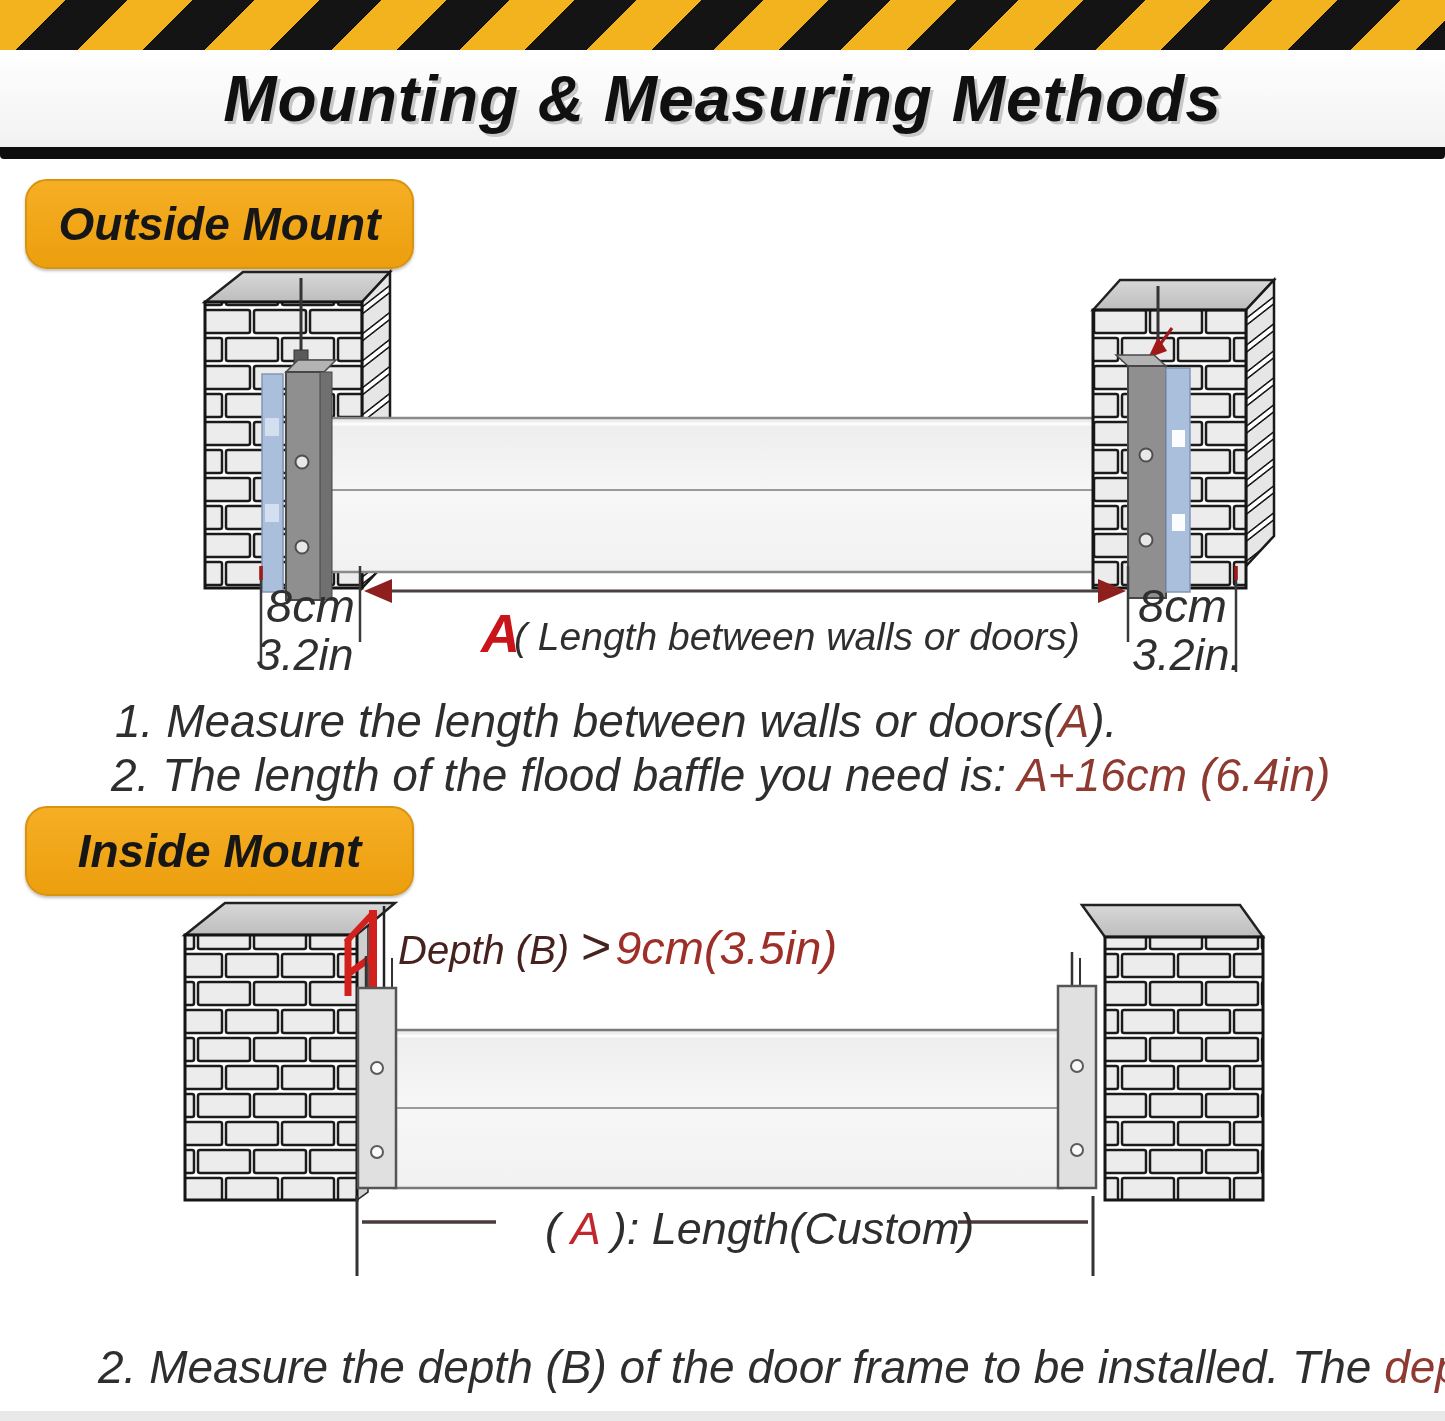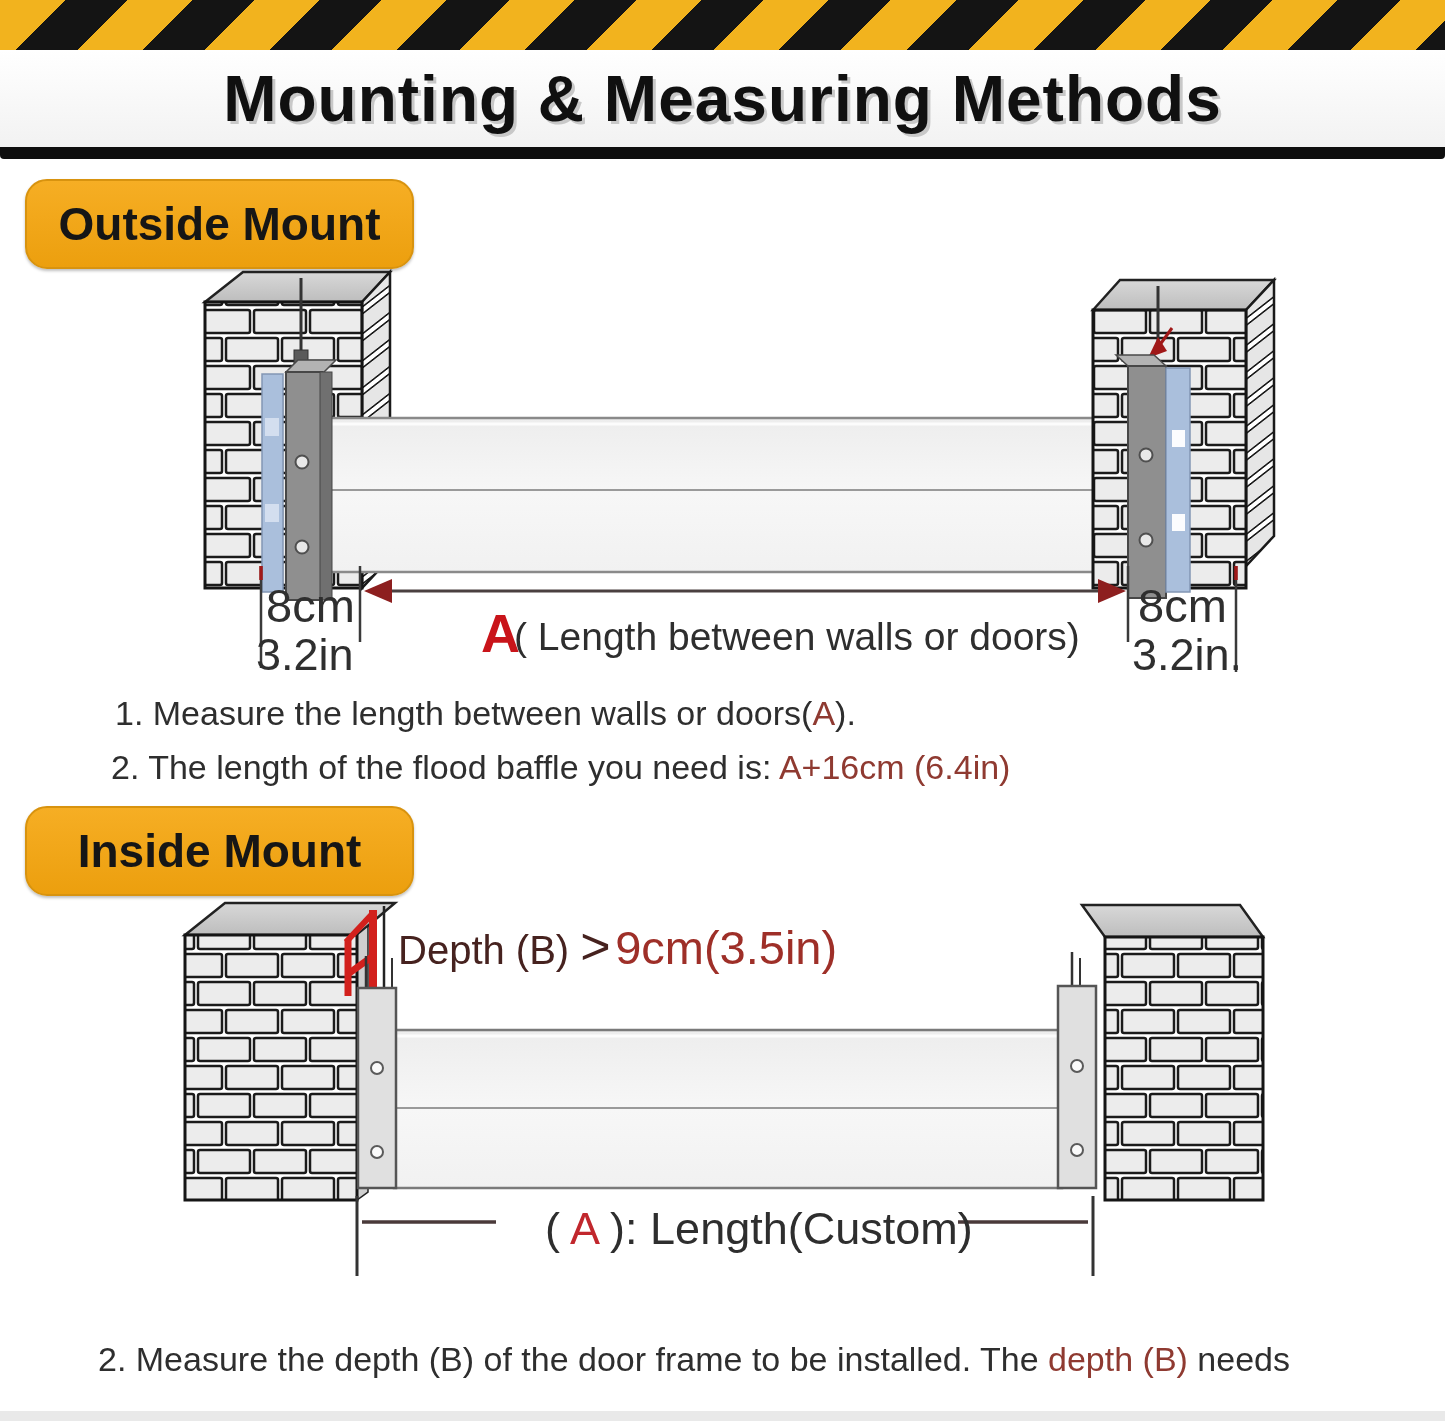--- a/index.html
+++ b/index.html
@@ -1,35 +1,35 @@
 <!DOCTYPE html>
 <html><head>
 <meta charset="utf-8">
 <style>
   html,body{margin:0;padding:0;background:#e9e9e9;}
   .page{position:relative;width:1445px;height:1411px;background:#ffffff;overflow:hidden;
-        font-family:"Liberation Sans", sans-serif;color:#2b2b2b;}
+        font-family:"Liberation Sans", sans-serif;color:#2b2b2b;font-style:italic;}
   .abs{position:absolute;}
   
   .stripes{left:0;top:0;width:1445px;height:50px;
      background:repeating-linear-gradient(135deg,#F2B31E 0 46px,#141414 46px 90px);}
   .title-band{left:0;top:50px;width:1445px;height:97px;background:linear-gradient(#ffffff,#f2f2f2);
      display:flex;align-items:center;justify-content:center;}
   .title-band h1{margin:0;font-size:64px;font-weight:800;letter-spacing:1px;color:#101010;
      text-shadow:3px 3px 0 #c8c8c8;}
   .black-bar{left:0;top:147px;width:1445px;height:12px;background:#0e0e0e;border-radius:0 0 4px 4px;}
   
   .badge{width:385px;height:86px;border-radius:22px;
      background:linear-gradient(#F6AE24,#EC9F0E);border:2px solid #d8930f;
      display:flex;align-items:center;justify-content:center;
      font-size:46px;font-weight:600;color:#161616;box-shadow:0 2px 3px rgba(0,0,0,.25);}
   #badge-outside{left:25px;top:179px;}
   #badge-inside{left:25px;top:806px;}
   
-  .step{font-size:34px;font-weight:400;color:#2e2e2e;white-space:nowrap;letter-spacing:0;}
+  .step{font-size:46px;font-weight:400;color:#2e2e2e;white-space:nowrap;letter-spacing:0;}
   .maroon{color:#8F3A31;}
   svg text{font-family:"Liberation Sans", sans-serif;}
 </style>
 </head>
 <body>
 
 <div class="page">
 
   <div class="abs stripes"></div>
   <div class="abs title-band">

